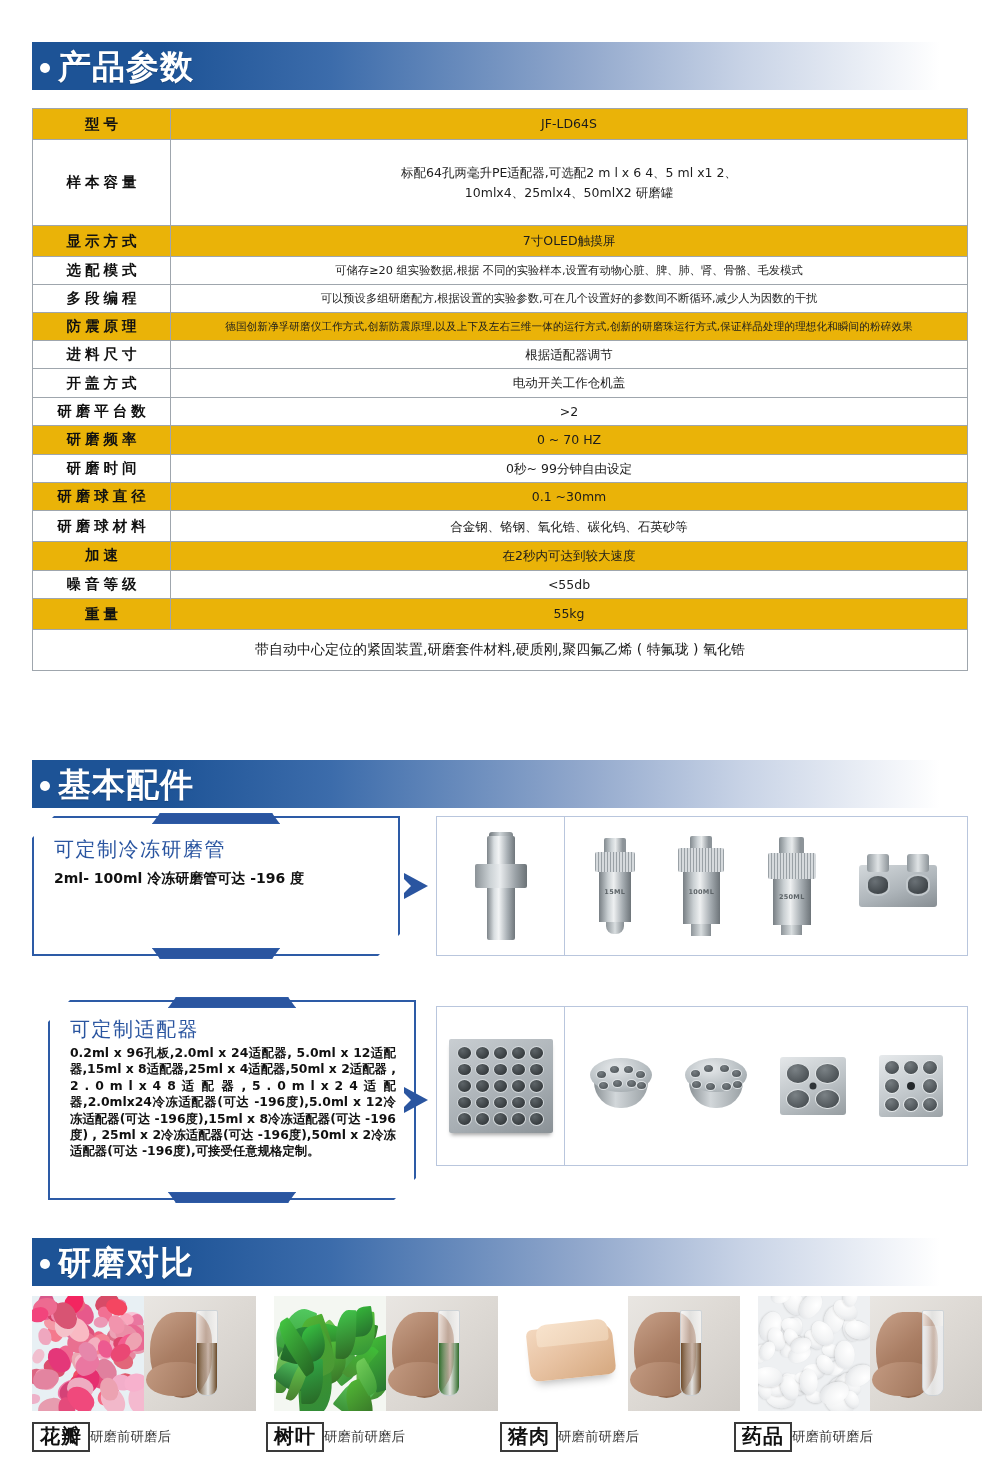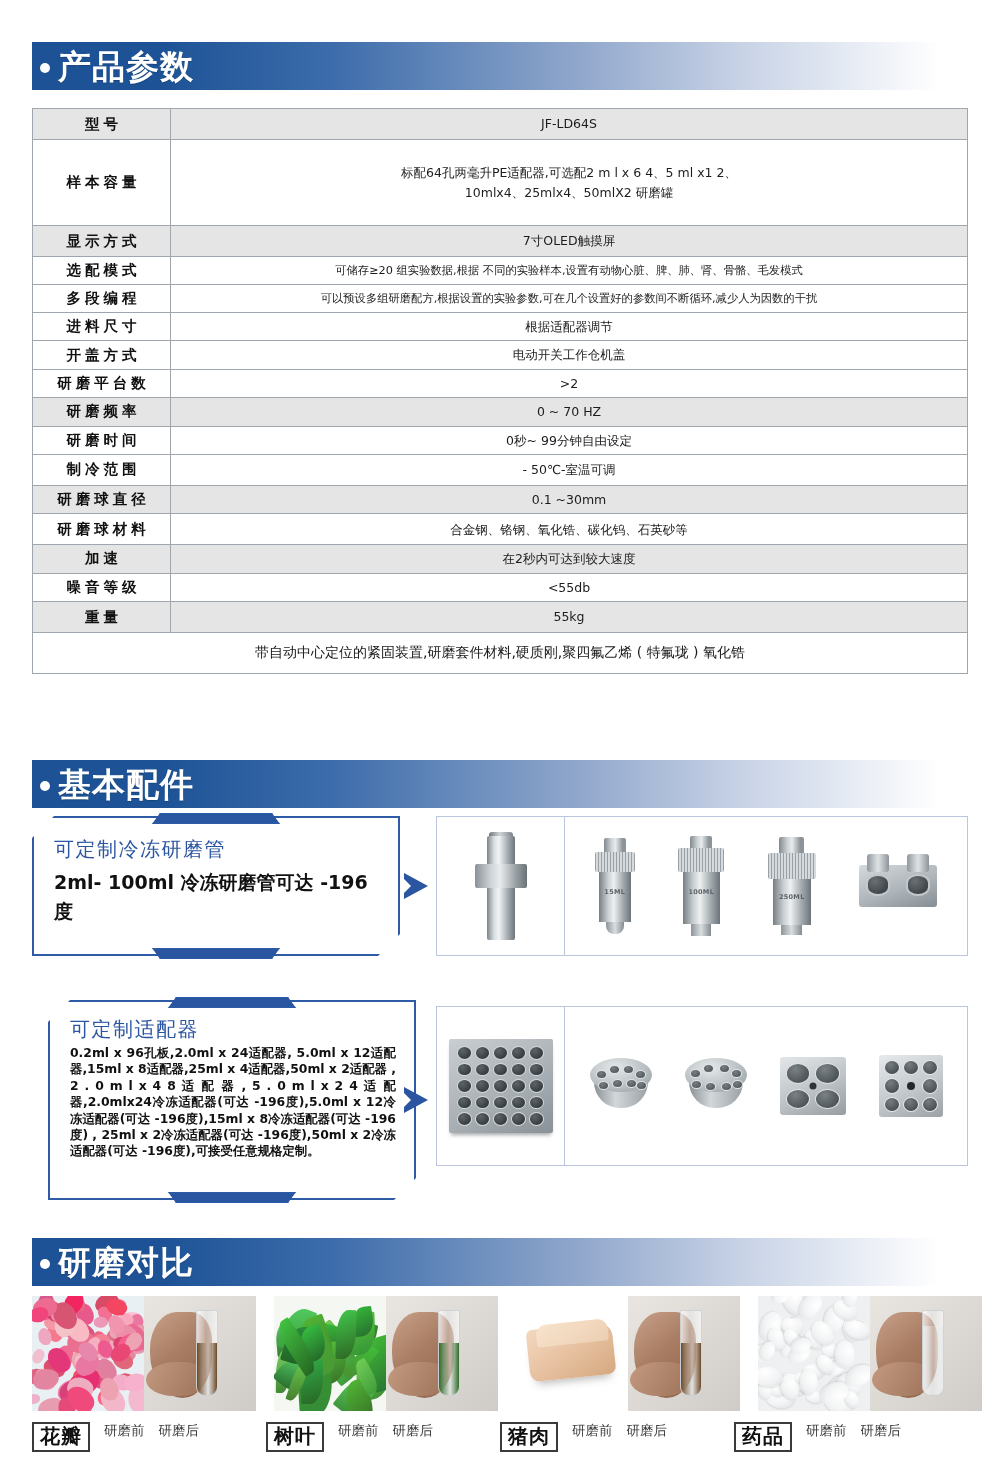--- a/index.html
+++ b/index.html
@@ -64,21 +64,21 @@
     font-weight: bold;
     color: #111;
     white-space: nowrap;
   }
   .spec-table td.v {
     text-align: center;
     font-size: 12.5px;
     color: #1c1c1c;
     line-height: 1.55;
   }
-  .spec-table tr.alt td { background: #e5e5e5; }
+  .spec-table tr.alt td { background: #eab308; }
   .spec-table tr.plain td { background: #ffffff; }
   .spec-table td.k.sp { letter-spacing: 4px; text-indent: 4px; }
   .spec-table td.v.small { font-size: 11.3px; }
   .spec-table td.v.tiny { font-size: 10.6px; letter-spacing: .1px; }
   .spec-table td.full {
     text-align: center;
     font-size: 14px;
     padding: 11px 6px;
     background: #ffffff;
   }
@@ -117,21 +117,21 @@
   }
   .acc-inner { position: relative; padding: 20px 20px 14px 22px; }
   .acc-title {
     color: #2a55a0;
     font-size: 20px;
     font-weight: normal;
     letter-spacing: 1.5px;
     margin-bottom: 5px;
   }
   .acc-desc {
-    font-size: 19px;
+    font-size: 14px;
     color: #111;
     line-height: 1.5;
     font-weight: bold;
   }
   .acc-desc.dense { font-size: 12.4px; line-height: 1.32; text-align: justify; }
 
   .arrow {
     position: absolute;
     width: 0; height: 0;
     border-top: 13px solid transparent;
@@ -401,22 +401,21 @@
   
   .cmp-labels {
     position: absolute;
     left: 32px;
     width: 936px;
     display: flex;
   }
   .lbl-group {
     width: 234px;
     display: flex;
-    align-items: flex-start;
-    gap: 14px;
+    align-items: center;
   }
   .lbl-box {
     border: 2px solid #3a3a3a;
     padding: 1px 6px 3px 6px;
     font-size: 20px;
     font-weight: bold;
     color: #111;
     line-height: 1.1;
     letter-spacing: 1px;
   }
@@ -450,43 +449,43 @@
           <td class="v">7寸OLED触摸屏</td>
         </tr>
         <tr class="plain rowstd">
           <td class="k sp">选配模式</td>
           <td class="v small">可储存≥20 组实验数据,根据 不同的实验样本,设置有动物心脏、脾、肺、肾、骨骼、毛发模式</td>
         </tr>
         <tr class="plain rowstd">
           <td class="k sp">多段编程</td>
           <td class="v small">可以预设多组研磨配方,根据设置的实验参数,可在几个设置好的参数间不断循环,减少人为因数的干扰</td>
         </tr>
+        <tr class="alt rowstd">
+          <td class="k sp">防震原理</td>
+          <td class="v tiny">德国创新净孚研磨仪工作方式,创新防震原理,以及上下及左右三维一体的运行方式,创新的研磨珠运行方式,保证样品处理的理想化和瞬间的粉碎效果</td>
+        </tr>
         <tr class="plain rowstd">
           <td class="k sp">进料尺寸</td>
           <td class="v">根据适配器调节</td>
         </tr>
         <tr class="plain rowstd">
           <td class="k sp">开盖方式</td>
           <td class="v">电动开关工作仓机盖</td>
         </tr>
         <tr class="plain rowstd">
           <td class="k sp">研磨平台数</td>
           <td class="v">&gt;2</td>
         </tr>
         <tr class="alt rowstd">
           <td class="k sp">研磨频率</td>
           <td class="v">0 ~ 70 HZ</td>
         </tr>
         <tr class="plain rowstd">
           <td class="k sp">研磨时间</td>
           <td class="v">0秒~ 99分钟自由设定</td>
-        </tr>
-        <tr class="plain rowmid">
-          <td class="k sp">制冷范围</td>
-          <td class="v">- 50℃-室温可调</td>
         </tr>
         <tr class="alt rowstd">
           <td class="k sp">研磨球直径</td>
           <td class="v">0.1 ~30mm</td>
         </tr>
         <tr class="plain rowmid">
           <td class="k sp">研磨球材料</td>
           <td class="v">合金钢、铬钢、氧化锆、碳化钨、石英砂等</td>
         </tr>
         <tr class="alt rowstd">

